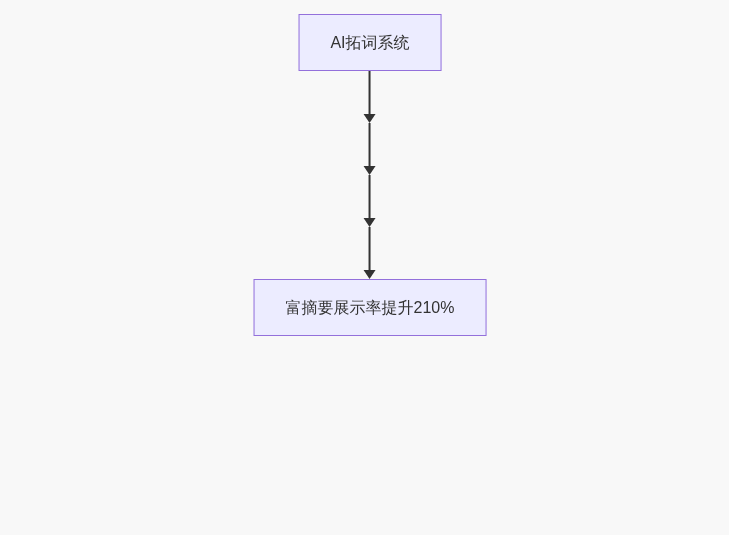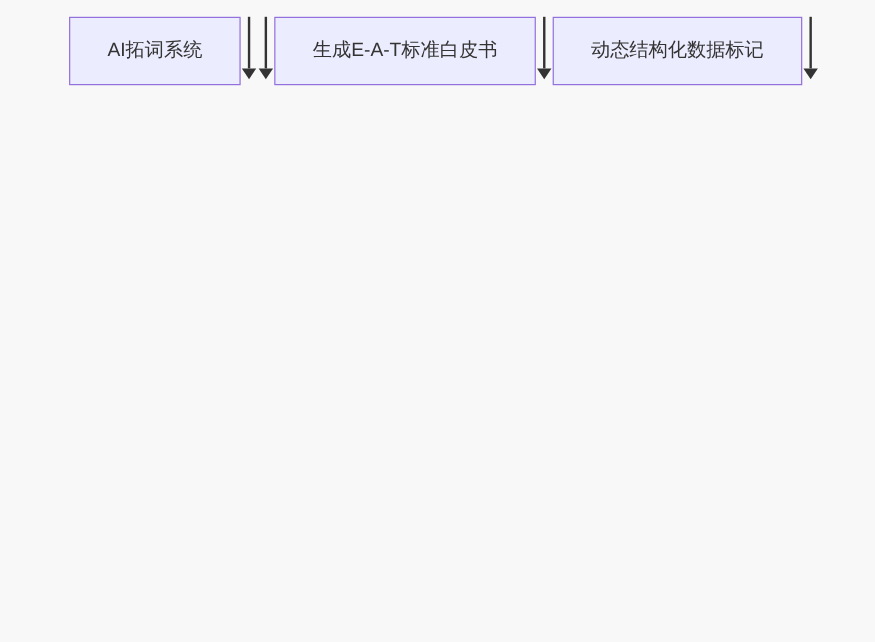--- a/index.html
+++ b/index.html
@@ -13,22 +13,22 @@
     overflow: hidden;
     background: var(--background, #f8f8f8);
     font-family: "Liberation Sans", "DejaVu Sans", sans-serif;
   }
   .flow {
     position: absolute;
     left: 370px;
     top: 14px;
     transform: translateX(-50%);
     display: flex;
-    flex-direction: row;
-    align-items: flex-start;
+    flex-direction: column;
+    align-items: center;
   }
   .node {
     box-sizing: border-box;
     height: 57px;
     padding: 0 31px;
     display: flex;
     align-items: center;
     justify-content: center;
     white-space: nowrap;
     background: var(--node-fill, #ECECFF);
@@ -75,28 +75,27 @@
     <div class="shaft"></div>
     <div class="head"></div>
   </div>
 
 
   <div class="arrow">
     <div class="shaft"></div>
     <div class="head"></div>
   </div>
 
-  <div class="node">生成E-A-T标准白皮书</div>
-
-  <div class="arrow">
-    <div class="shaft"></div>
-    <div class="head"></div>
-  </div>
-
-  <div class="node">动态结构化数据标记</div>
 
   <div class="arrow">
     <div class="shaft"></div>
     <div class="head"></div>
   </div>
 
 
+  <div class="arrow">
+    <div class="shaft"></div>
+    <div class="head"></div>
+  </div>
+
+  <div class="node">富摘要展示率提升210%</div>
+
 </div>
 
 </body></html>

